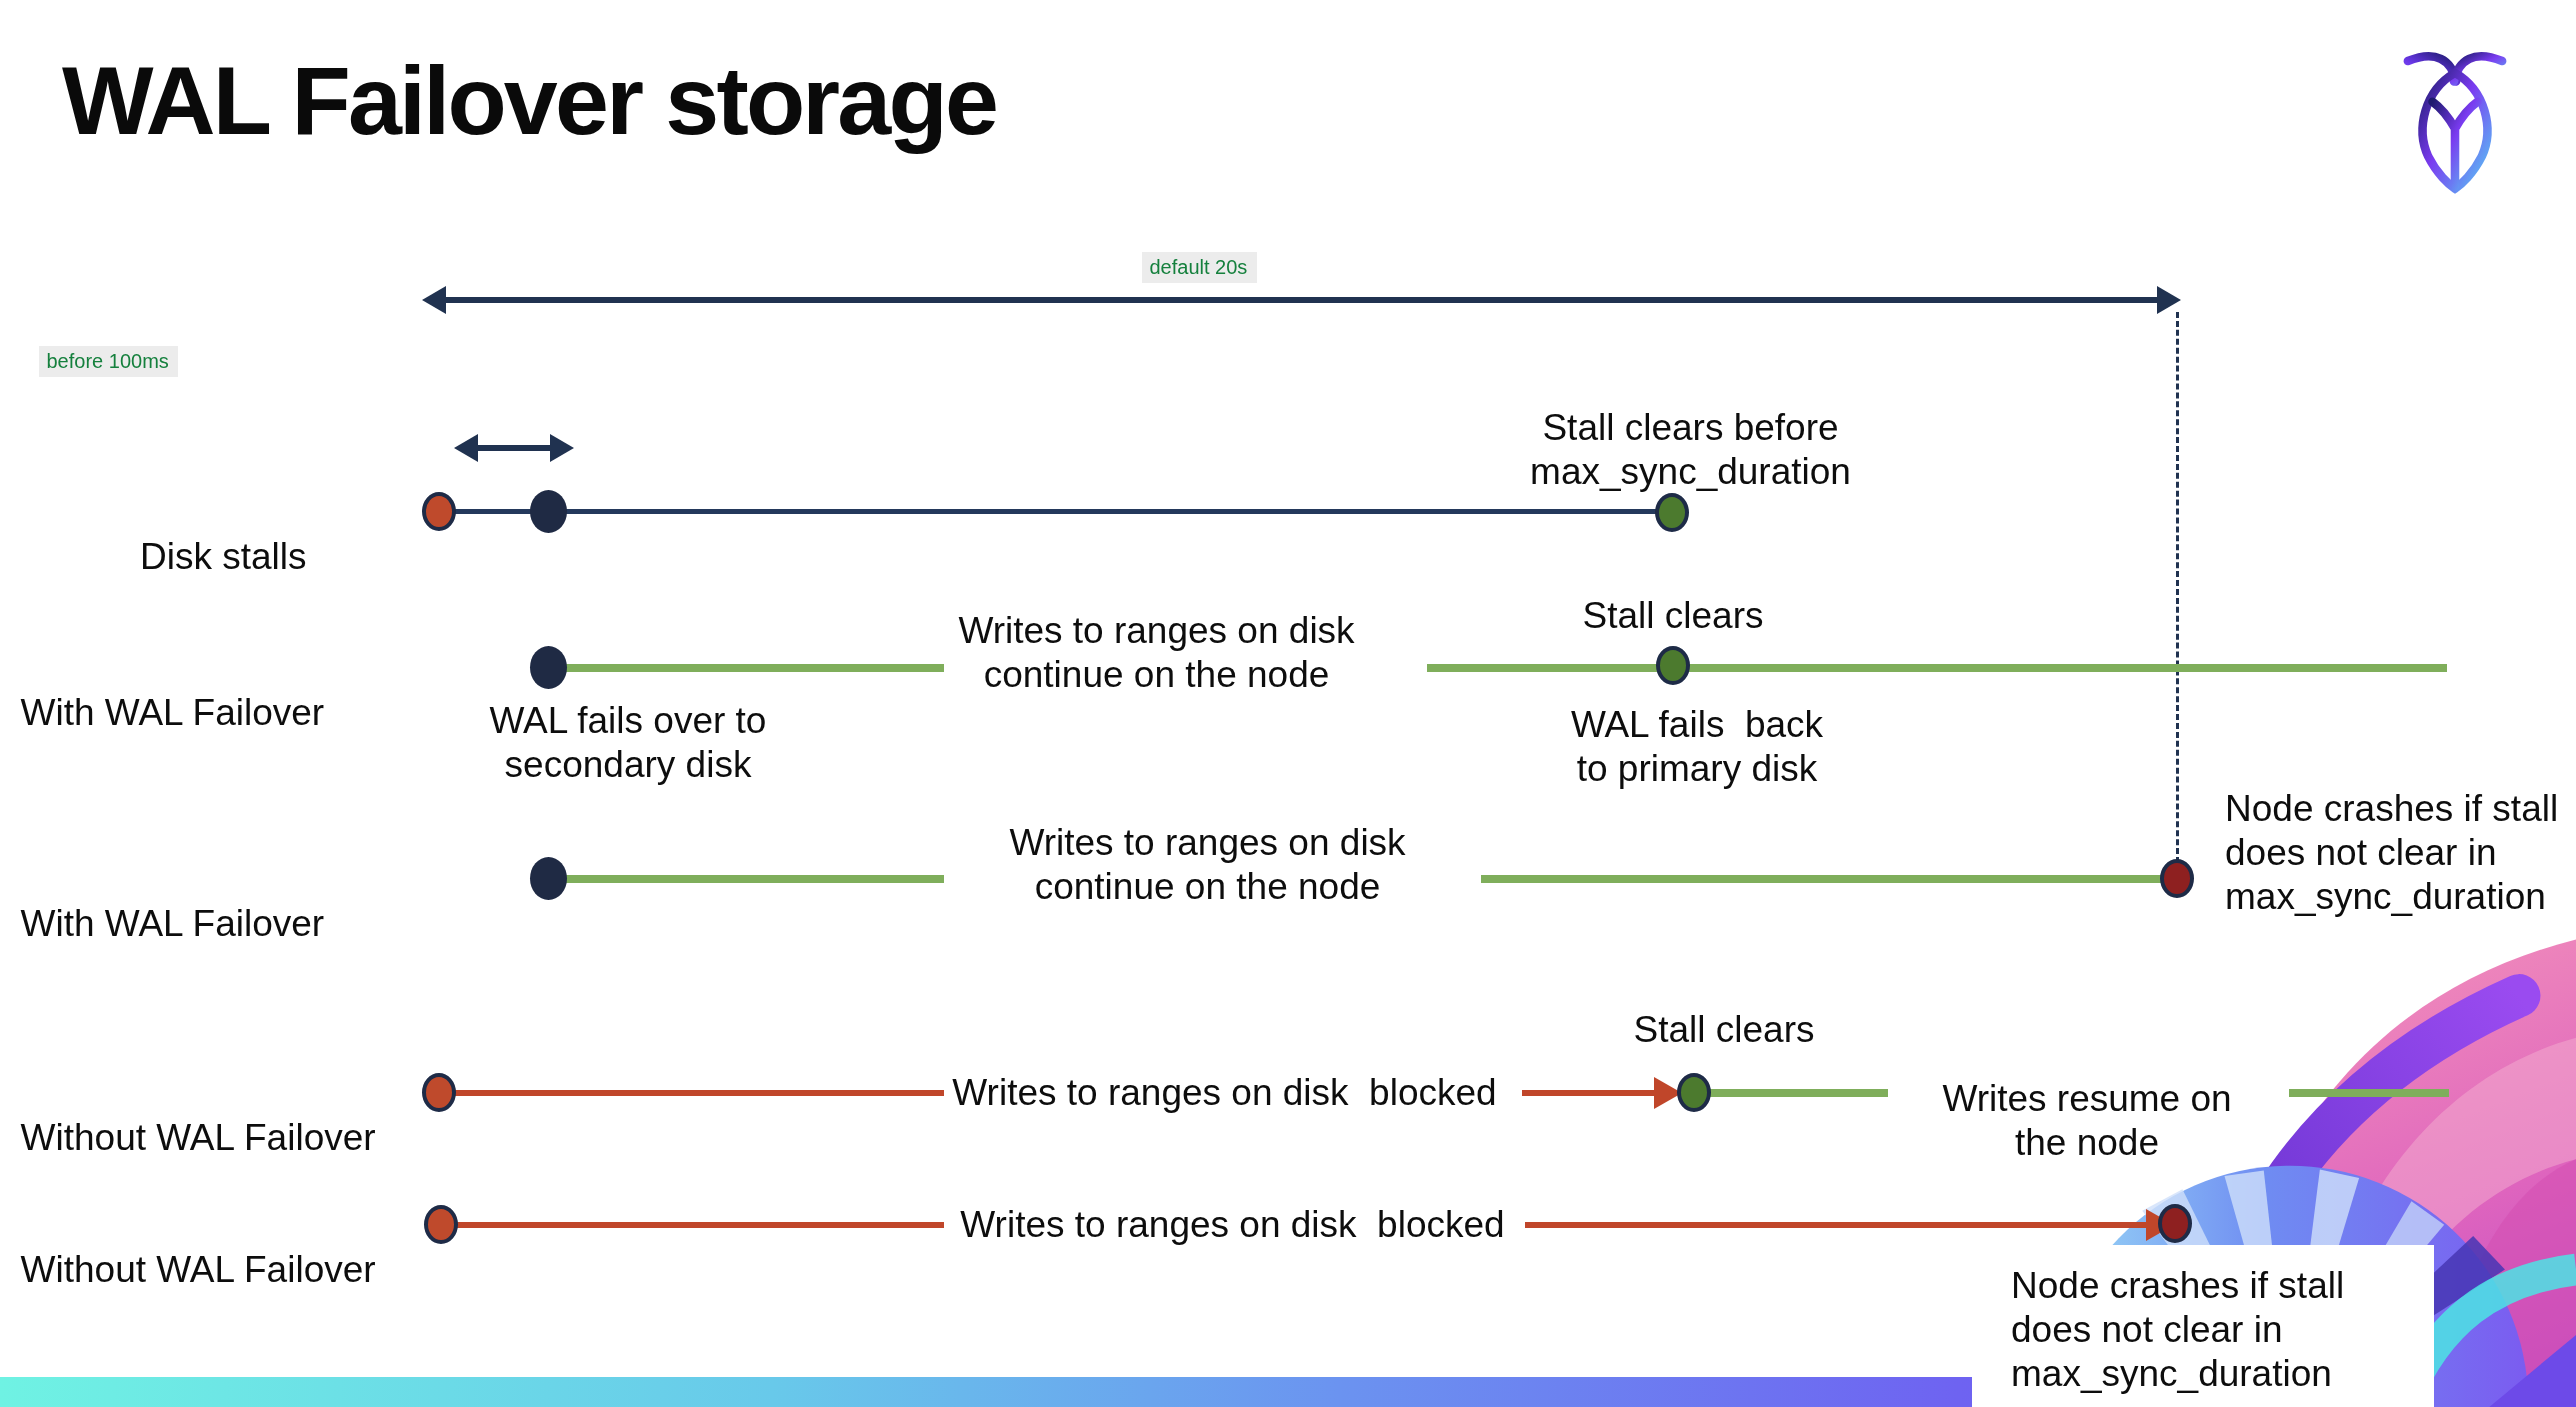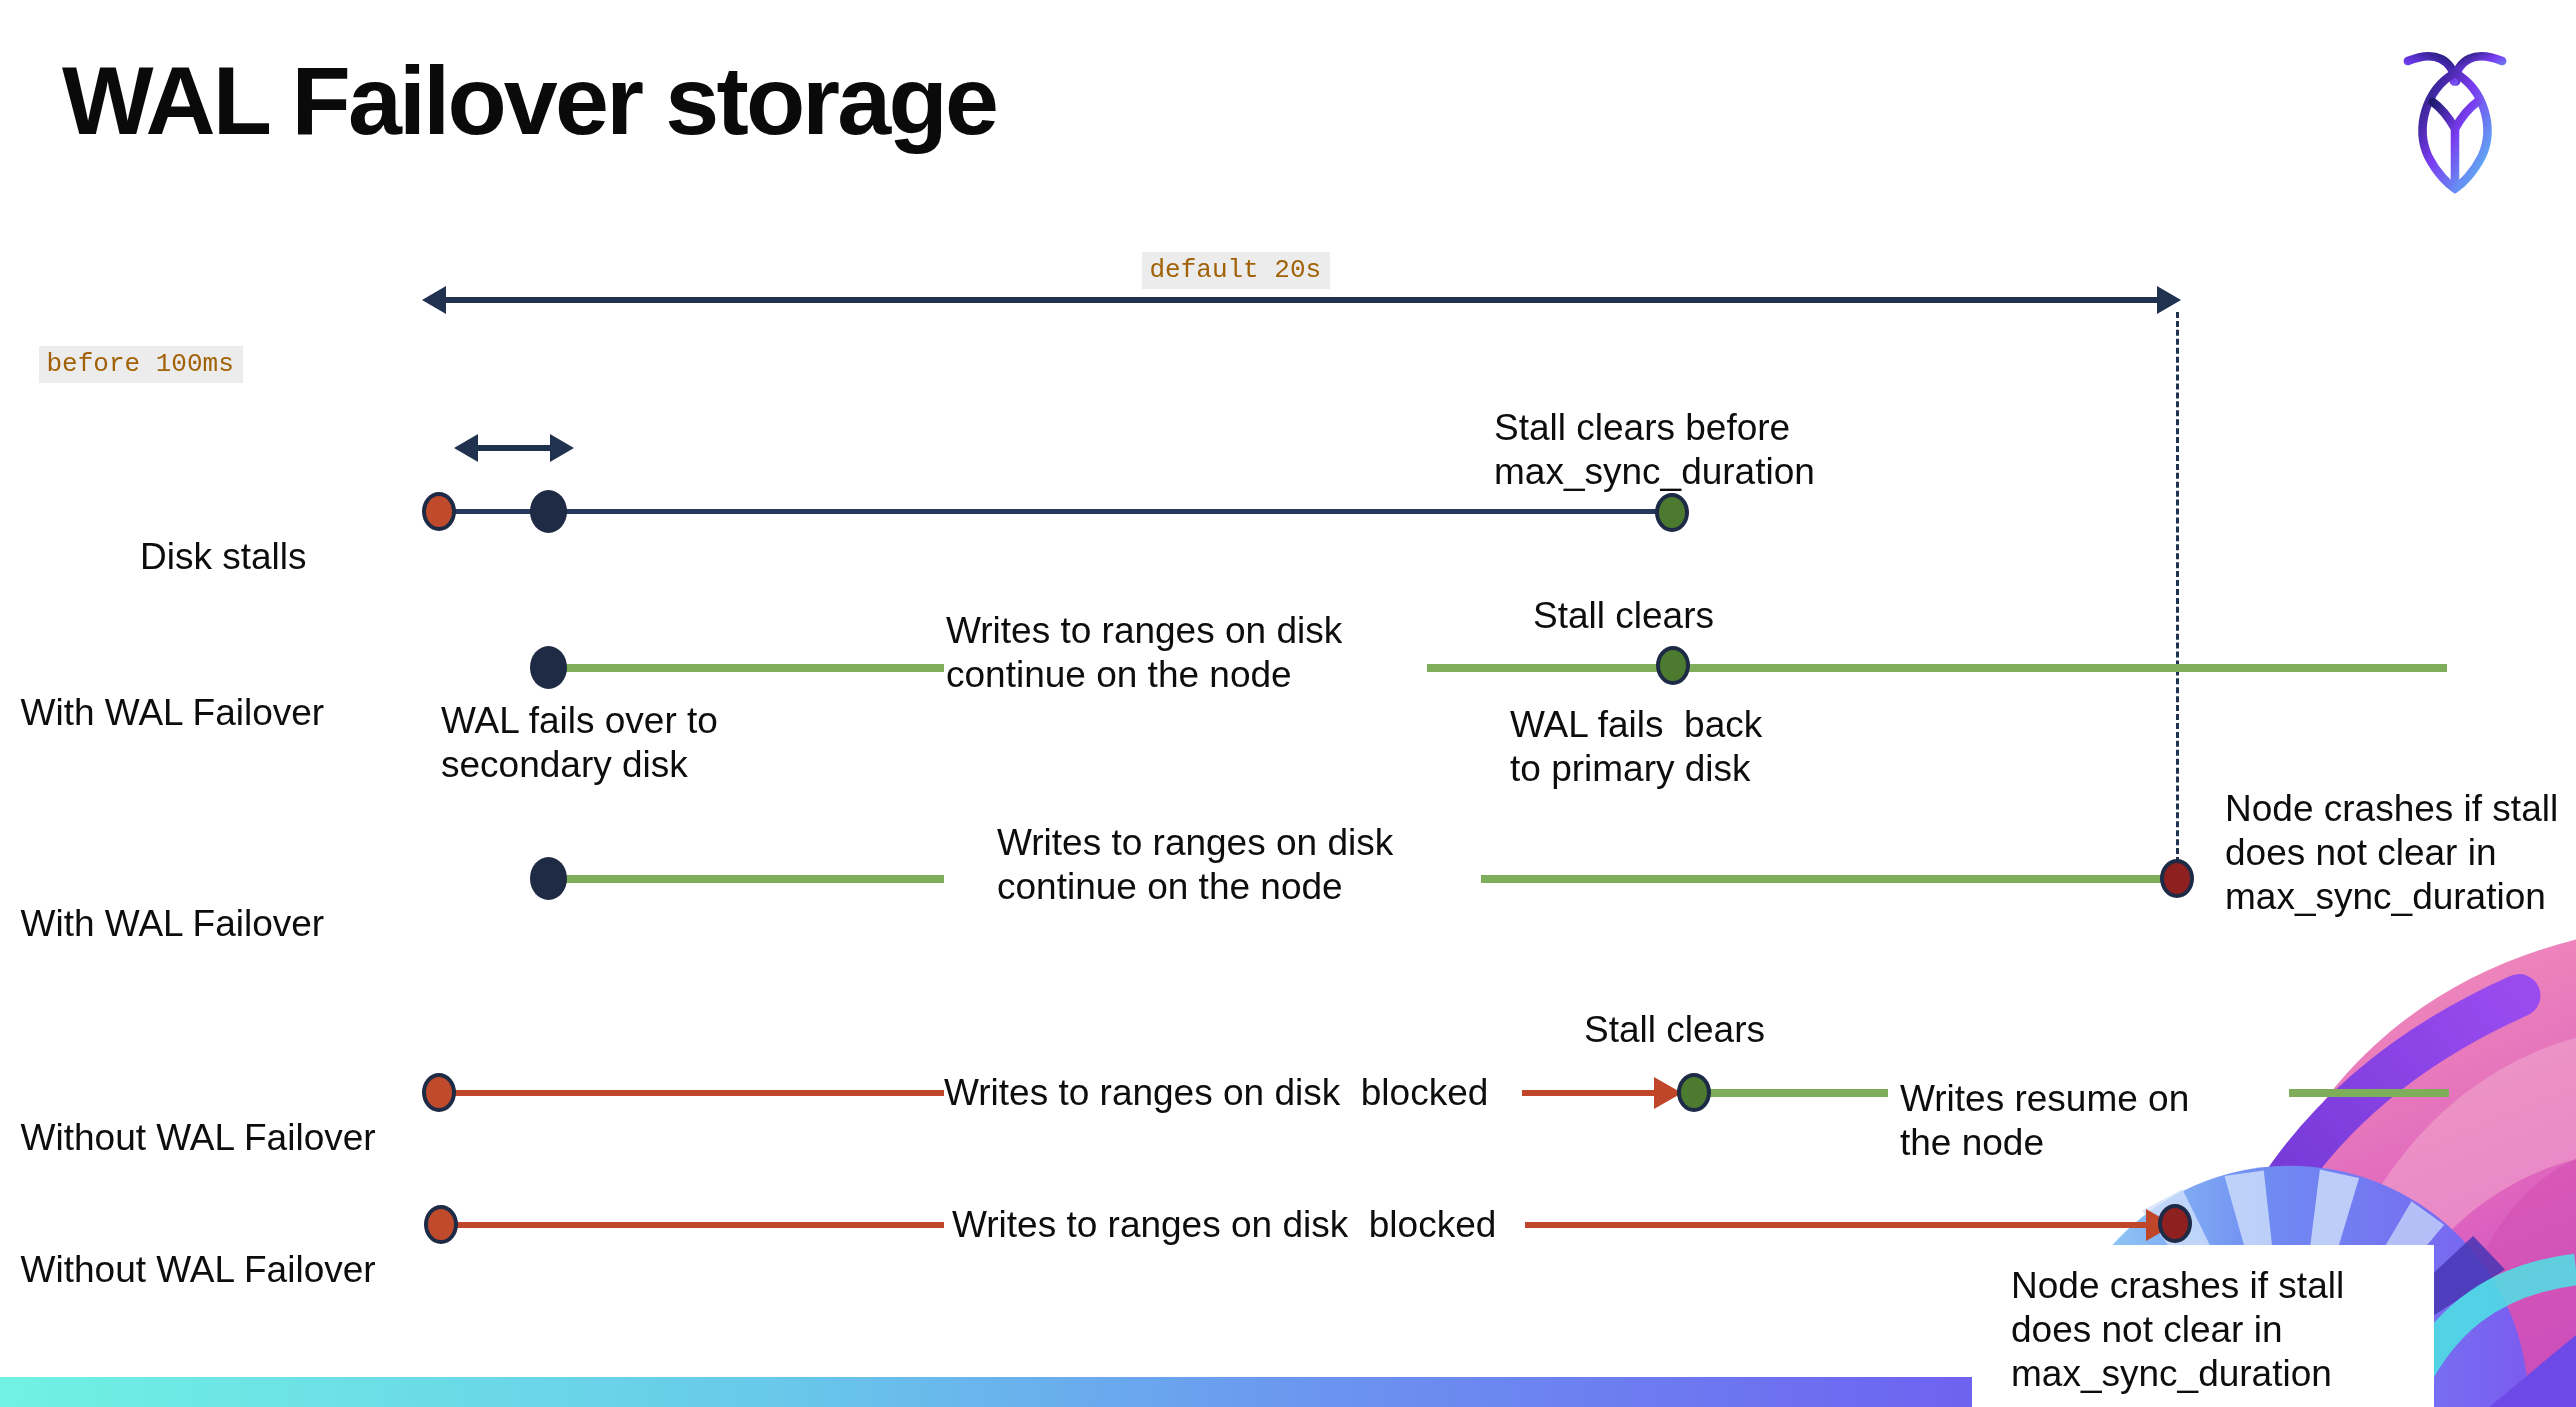--- a/index.html
+++ b/index.html
@@ -2,40 +2,40 @@
 <html style="font-size:15px"><head>
 <meta charset="utf-8">
 <style>
   html,body{margin:0;padding:0;background:#ffffff;}
   #stage{position:relative;width:2576px;height:1408px;background:#ffffff;overflow:hidden;
          font-family:"Liberation Sans","DejaVu Sans",sans-serif;color:#0d0d0d;}
   .abs{position:absolute;}
   
   .title{left:62px;top:45px;font-size:97px;font-weight:800;letter-spacing:-2.8px;color:#0a0a0a;z-index:5;}
   
-  .codeblock{z-index:6;font-family:Liberation Mono, monospace;font-size:26px;color:#a16207;line-height:1.0;}
+  .codeblock{z-index:6;font-family:Liberation Sans, sans-serif;font-size:20px;color:#15803d;line-height:1.0;}
   .codeblock span{display:table;background:#ECECEC;padding:4.7px 9.3px 6.5px 7.5px;margin-bottom:1.9px;white-space:pre;}
   
   .hline{height:5.6px;background:#203250;z-index:4;}
   .greenline{height:7.5px;background:#7FAE5B;z-index:4;}
   .redline{height:5.6px;background:#C0462A;z-index:4;}
   .navythin{height:4.7px;background:#24395c;z-index:4;}
   .dot{border-radius:50%;z-index:5;box-sizing:border-box;}
   .dot.navy{background:#1F2A44;width:37px;height:43px;}
   .dot.red{background:#BF4A2C;border:4.7px solid #1E2B47;width:34px;height:39px;}
   .dot.green{background:#4C7A2E;border:4.7px solid #1E2B47;width:34px;height:39px;}
   .dot.darkred{background:#8E2020;border:4.7px solid #1E2B47;width:34px;height:39px;}
   .tri{width:0;height:0;border-style:solid;z-index:4;}
   .tri.left-navy{border-width:14px 24px 14px 0;border-color:transparent #203250 transparent transparent;}
   .tri.right-navy{border-width:14px 0 14px 24px;border-color:transparent transparent transparent #203250;}
   .tri.right-red{border-width:16px 0 16px 28px;border-color:transparent transparent transparent #C0462A;}
   .dashv{border-left:3.7px dashed #203250;width:0;z-index:3;}
   
   .t{font-size:37px;line-height:44px;white-space:pre-wrap;z-index:5;}
-  .t.center{}
+  .t.center{text-align:center;}
   .rowlabel{font-size:37px;line-height:44px;z-index:5;margin-top:45px;}
   
   .bottombar{left:0;top:1377px;width:2576px;height:31px;z-index:1;
     background:linear-gradient(90deg,#6FF2E3 0%,#68C9EA 30%,#6B93F0 52%,#6E63F1 76%,#7450EF 100%);}
   
   .whitebox{left:1972px;top:1245px;width:462px;height:163px;background:#ffffff;z-index:3;}
   .logo{left:2400px;top:45px;z-index:5;}
   .deco{left:1916px;top:888px;z-index:2;}
 </style>
 </head>

